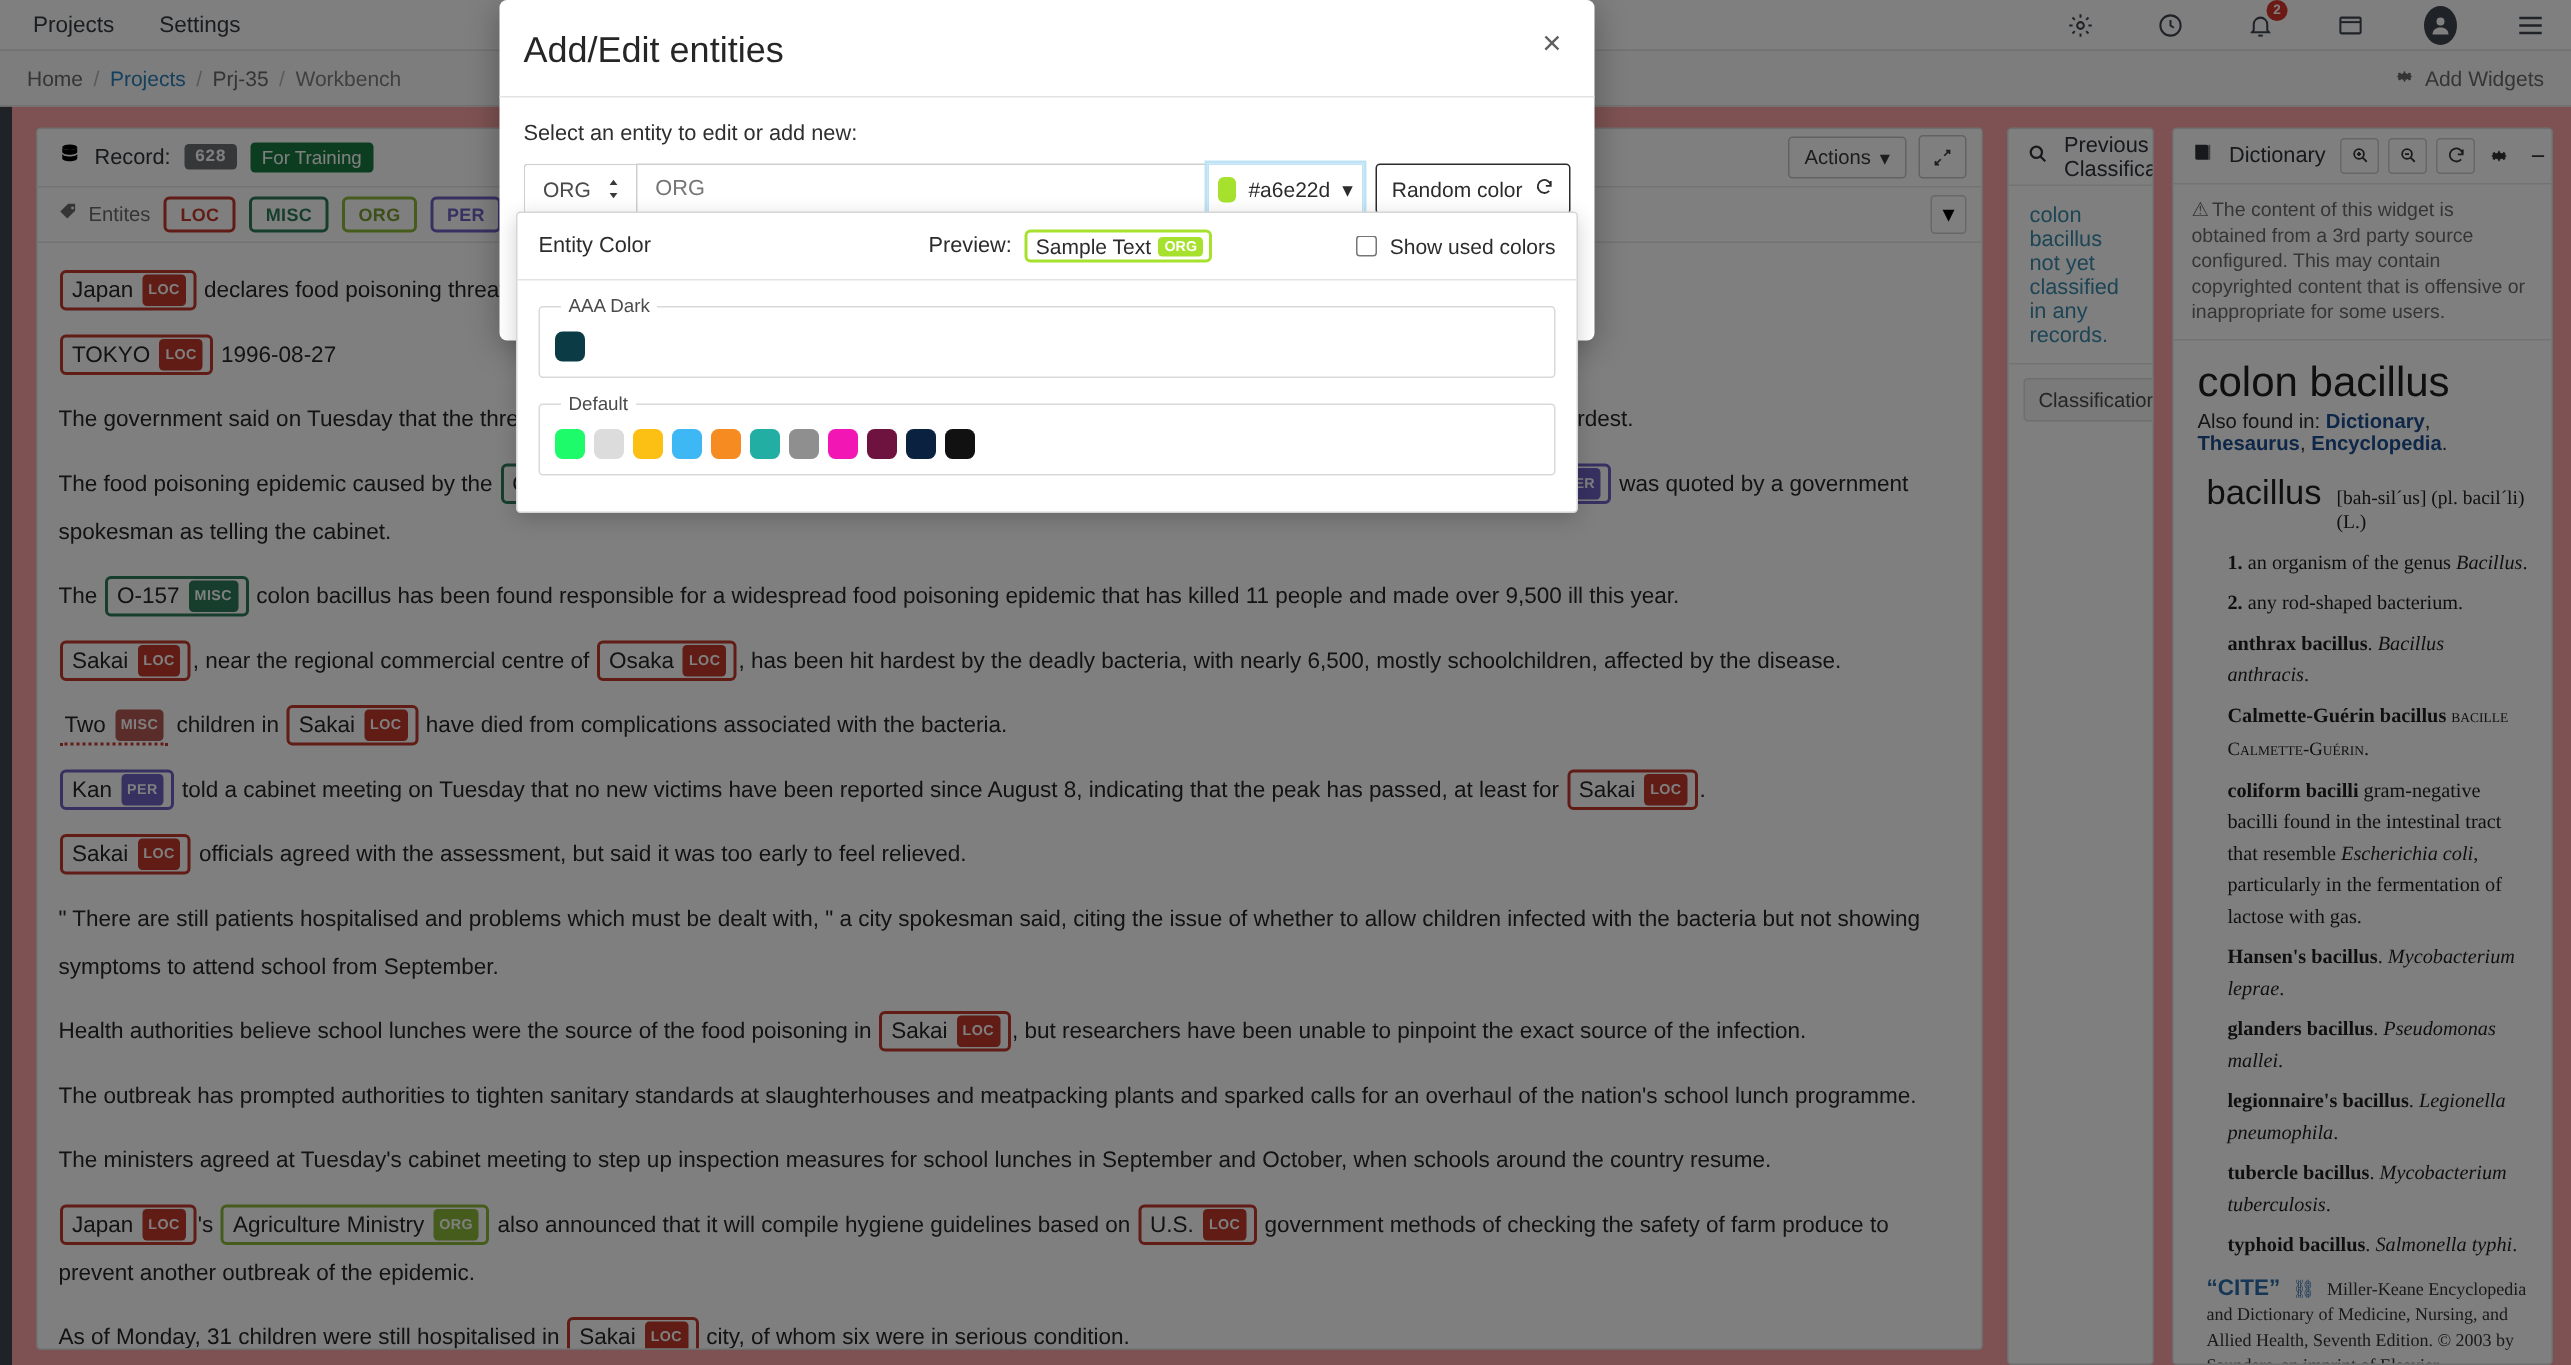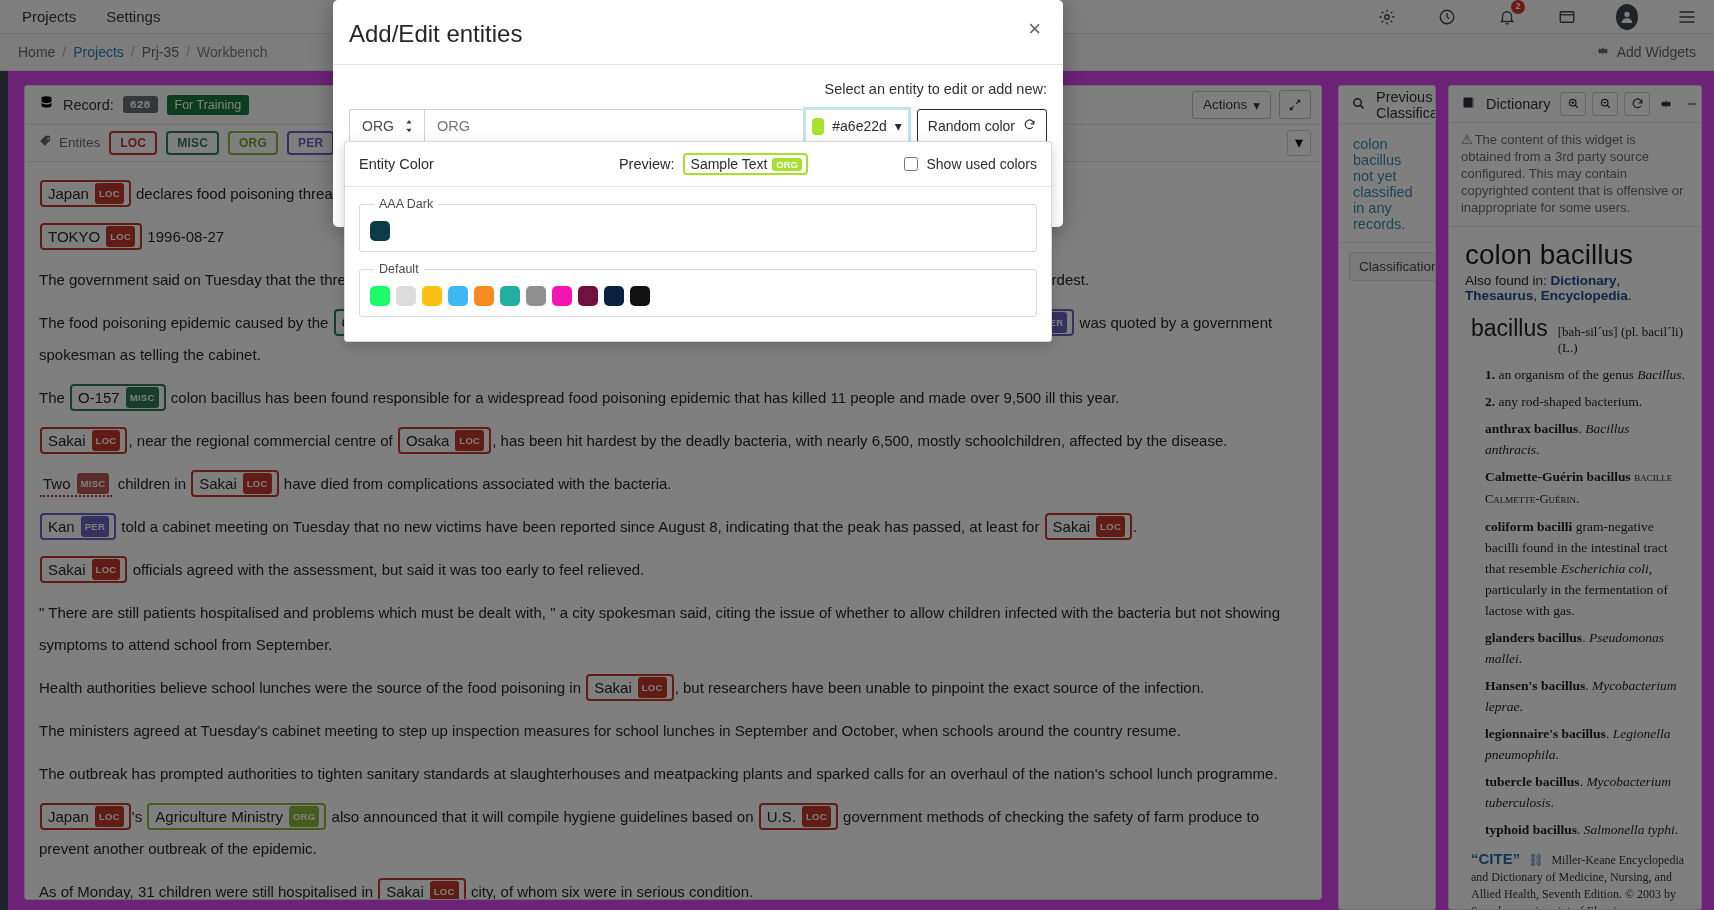--- a/index.html
+++ b/index.html
@@ -70,21 +70,21 @@
   .crumb.active { color: #808080; }
   .crumb-sep { color: #b5b5b5; }
   .add-widgets {
     margin-left: auto; display: flex; align-items: center; gap: 7px;
     font-size: 14px; color: #6a6a6a; cursor: pointer;
   }
 
   
   .workspace {
     position: absolute; top: 71px; left: 0; right: 0; bottom: 0;
-    display: flex; background: #d946ef;
+    display: flex; background: #fca5a5;
   }
   .left-rail { width: 8px; background: #3f4650; flex: 0 0 8px; }
 
   .doc-col {
     flex: 1 1 auto; padding: 14px 10px 0 16px; min-width: 0;
   }
   .doc-card {
     background: #fff; border: 1px solid #dcdcdc; border-radius: 3px;
     height: calc(100% - 10px);
     display: flex; flex-direction: column; overflow: hidden;
@@ -242,21 +242,21 @@
     display: flex; align-items: flex-start; padding: 20px 22px 16px 16px;
     border-bottom: 1px solid #e3e3e3;
   }
   .modal-title { font-size: 24px; color: #262626; }
   .modal-close {
     margin-left: auto; font-size: 22px; color: #5f5f5f; cursor: pointer;
     line-height: 18px; background: none; border: none; padding: 0;
     font-family: inherit;
   }
   .modal-body { padding: 16px 16px 0 16px; }
-  .modal-prompt { font-size: 14.5px; color: #2f2f2f; margin-bottom: 12px; text-align: right; }
+  .modal-prompt { font-size: 14.5px; color: #2f2f2f; margin-bottom: 12px; }
 
   .entity-row { display: flex; align-items: stretch; height: 34px; }
   .sel-kind {
     border: 1px solid #cfcfcf; border-right: none;
     border-radius: 3px 0 0 3px; background: #fff;
     display: flex; align-items: center; gap: 10px;
     padding: 0 10px 0 12px; font-size: 14px; color: #4a4a4a; cursor: pointer;
     min-width: 68px;
   }
   .sel-kind .updown { font-size: 11px; line-height: 10px; display:flex; flex-direction:column; color:#3a3a3a; }
@@ -497,22 +497,22 @@
               </span>.</p>
             <p><span class="ann loc">
                 <span>Sakai</span>
                 <span class="tag">LOC</span>
               </span> officials agreed with the assessment, but said it was too early to feel relieved.</p>
             <p>" There are still patients hospitalised and problems which must be dealt with, " a city spokesman said, citing the issue of whether to allow children infected with the bacteria but not showing symptoms to attend school from September.</p>
             <p>Health authorities believe school lunches were the source of the food poisoning in <span class="ann loc">
                 <span>Sakai</span>
                 <span class="tag">LOC</span>
               </span>, but researchers have been unable to pinpoint the exact source of the infection.</p>
+            <p>The outbreak has prompted authorities to tighten sanitary standards at slaughterhouses and meatpacking plants and sparked calls for an overhaul of the nation's school lunch programme.</p>
             <p>The ministers agreed at Tuesday's cabinet meeting to step up inspection measures for school lunches in September and October, when schools around the country resume.</p>
-            <p>The outbreak has prompted authorities to tighten sanitary standards at slaughterhouses and meatpacking plants and sparked calls for an overhaul of the nation's school lunch programme.</p>
             <p><span class="ann loc">
                 <span>Japan</span>
                 <span class="tag">LOC</span>
               </span>'s <span class="ann org">
                 <span>Agriculture Ministry</span>
                 <span class="tag">ORG</span>
               </span> also announced that it will compile hygiene guidelines based on <span class="ann loc">
                 <span>U.S.</span>
                 <span class="tag">LOC</span>
               </span> government methods of checking the safety of farm produce to prevent another outbreak of the epidemic.</p>
@@ -613,22 +613,22 @@
           <div class="dict-headword">
             <span class="hw">bacillus</span>
             <span class="pron">[bah-sil´us] (pl. bacil´li) (L.)</span>
           </div>
           <div class="dict-entries" id="dict-entries">
               <div><b>1.</b> an organism of the genus <i>Bacillus</i>.</div>
               <div><b>2.</b> any rod-shaped bacterium.</div>
               <div><b>anthrax bacillus</b>. <i>Bacillus anthracis</i>.</div>
               <div><b>Calmette-Guérin bacillus</b> <span class="sc">bacille Calmette-Guérin</span>.</div>
               <div><b>coliform bacilli</b> gram-negative bacilli found in the intestinal tract that resemble  <i>Escherichia coli</i>, particularly in the fermentation of lactose with gas.</div>
+              <div><b>Hansen's bacillus</b>. <i>Mycobacterium leprae</i>.</div>
               <div><b>glanders bacillus</b>. <i>Pseudomonas mallei</i>.</div>
-              <div><b>Hansen's bacillus</b>. <i>Mycobacterium leprae</i>.</div>
               <div><b>legionnaire's bacillus</b>. <i>Legionella pneumophila</i>.</div>
               <div><b>tubercle bacillus</b>. <i>Mycobacterium tuberculosis</i>.</div>
               <div><b>typhoid bacillus</b>. <i>Salmonella typhi</i>.</div>
             </div>
           <div class="dict-cite">
             <span class="cite-word">“CITE”</span>
             <span class="cite-link">⛓</span>
             <span>Miller-Keane Encyclopedia and Dictionary of Medicine, Nursing, and Allied Health, Seventh Edition. © 2003 by Saunders, an imprint of Elsevier,</span>
           </div>
         </div>

